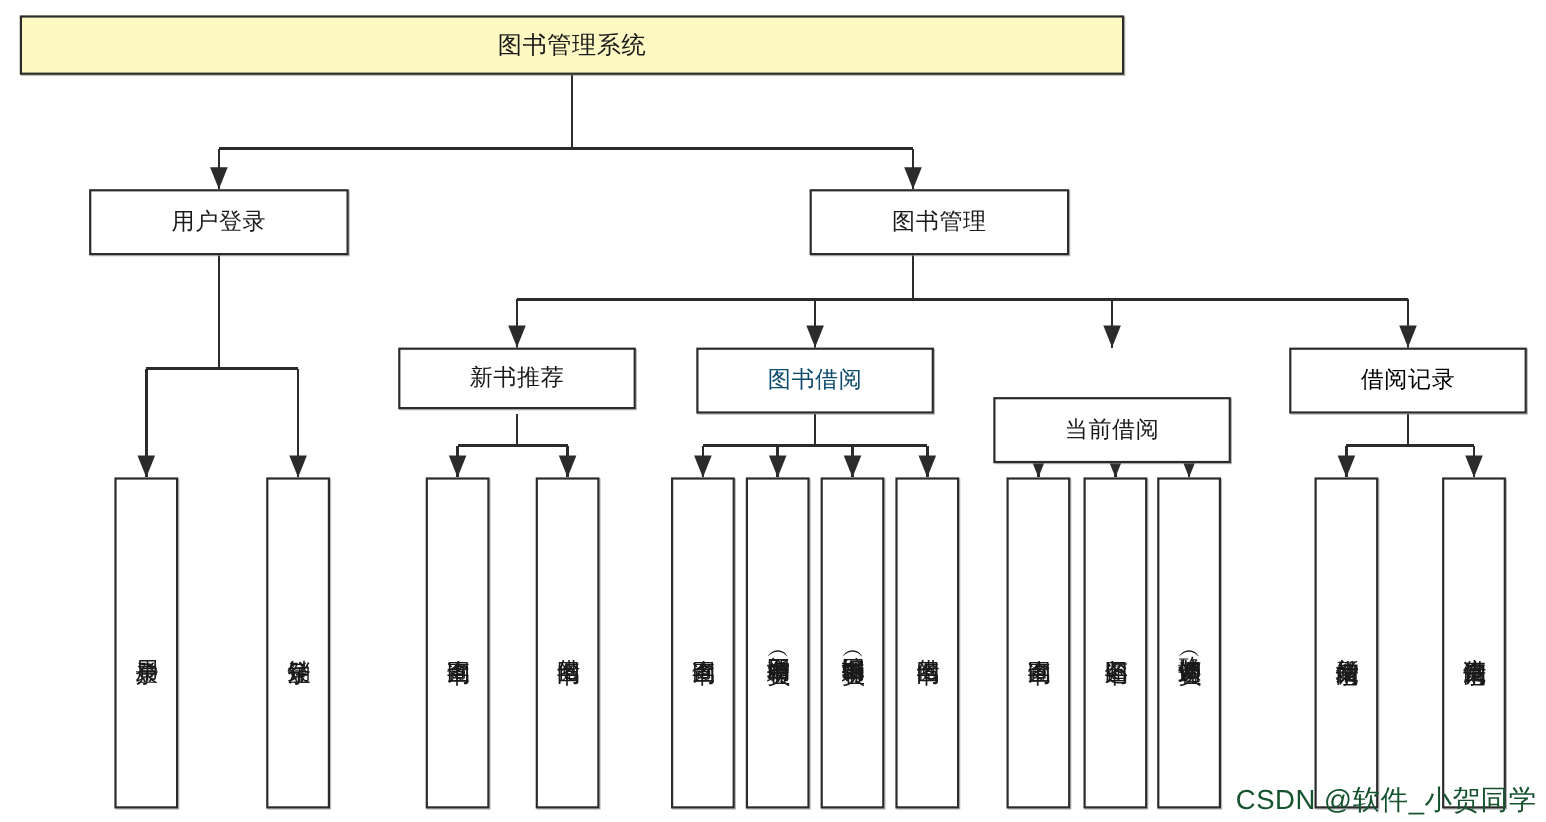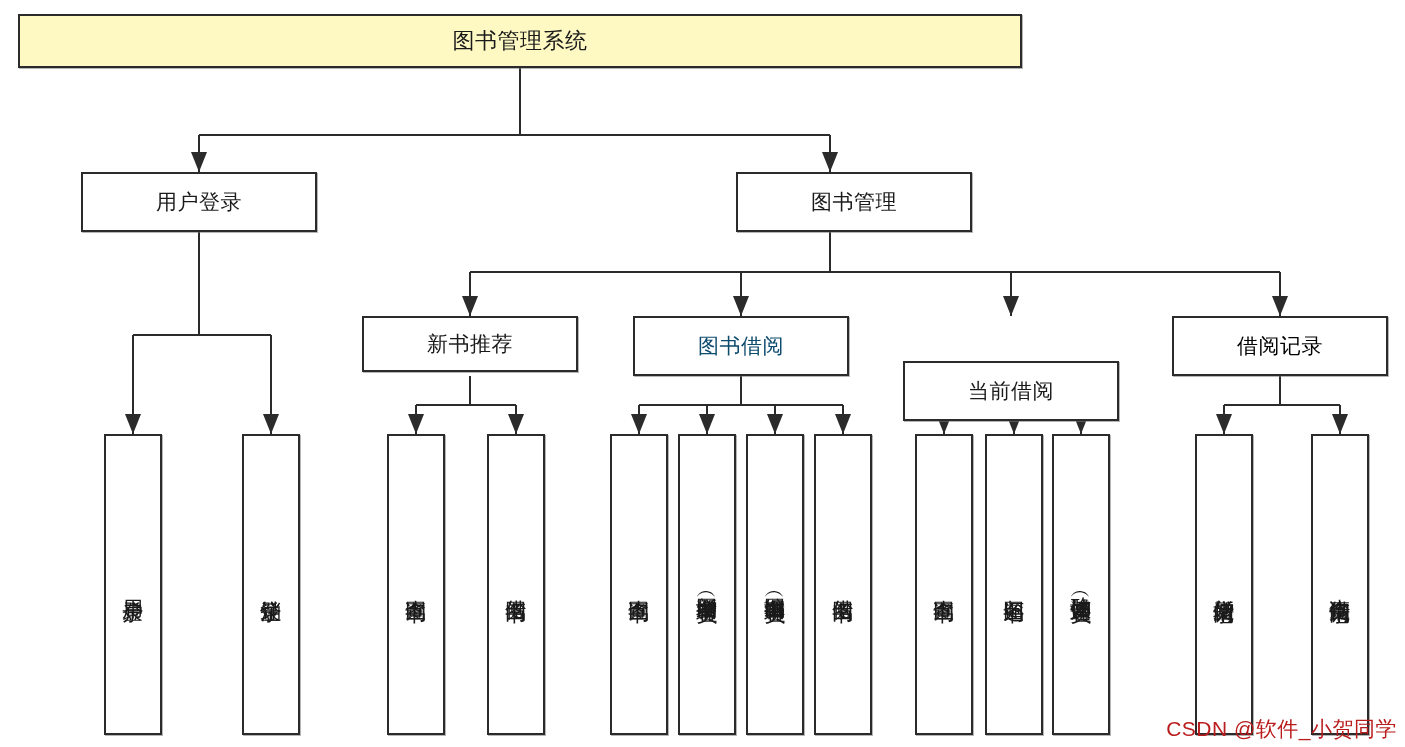--- a/index.html
+++ b/index.html
@@ -44,22 +44,22 @@
     letter-spacing:1px;
     max-height:100%;
   }
   svg.connectors{
     position:absolute;left:0;top:0;width:1405px;height:747px;
     pointer-events:none;
   }
   .watermark{
     position:absolute;
     right:8px;bottom:4px;
-    font-size:21px;
-    color:#b91c1c;
+    font-size:25px;
+    color:#14532d;
     letter-spacing:0.5px;
     white-space:nowrap;
   }
 </style>
 </head>
 <body>
 
 <div id="diagram-root">
   <svg class="connectors" id="connector-layer" viewBox="0 0 1405 747" xmlns="http://www.w3.org/2000/svg">
       <line x1="520" y1="68" x2="520" y2="135" stroke="#2b2b2b" stroke-width="2.4" shape-rendering="crispEdges"></line>

